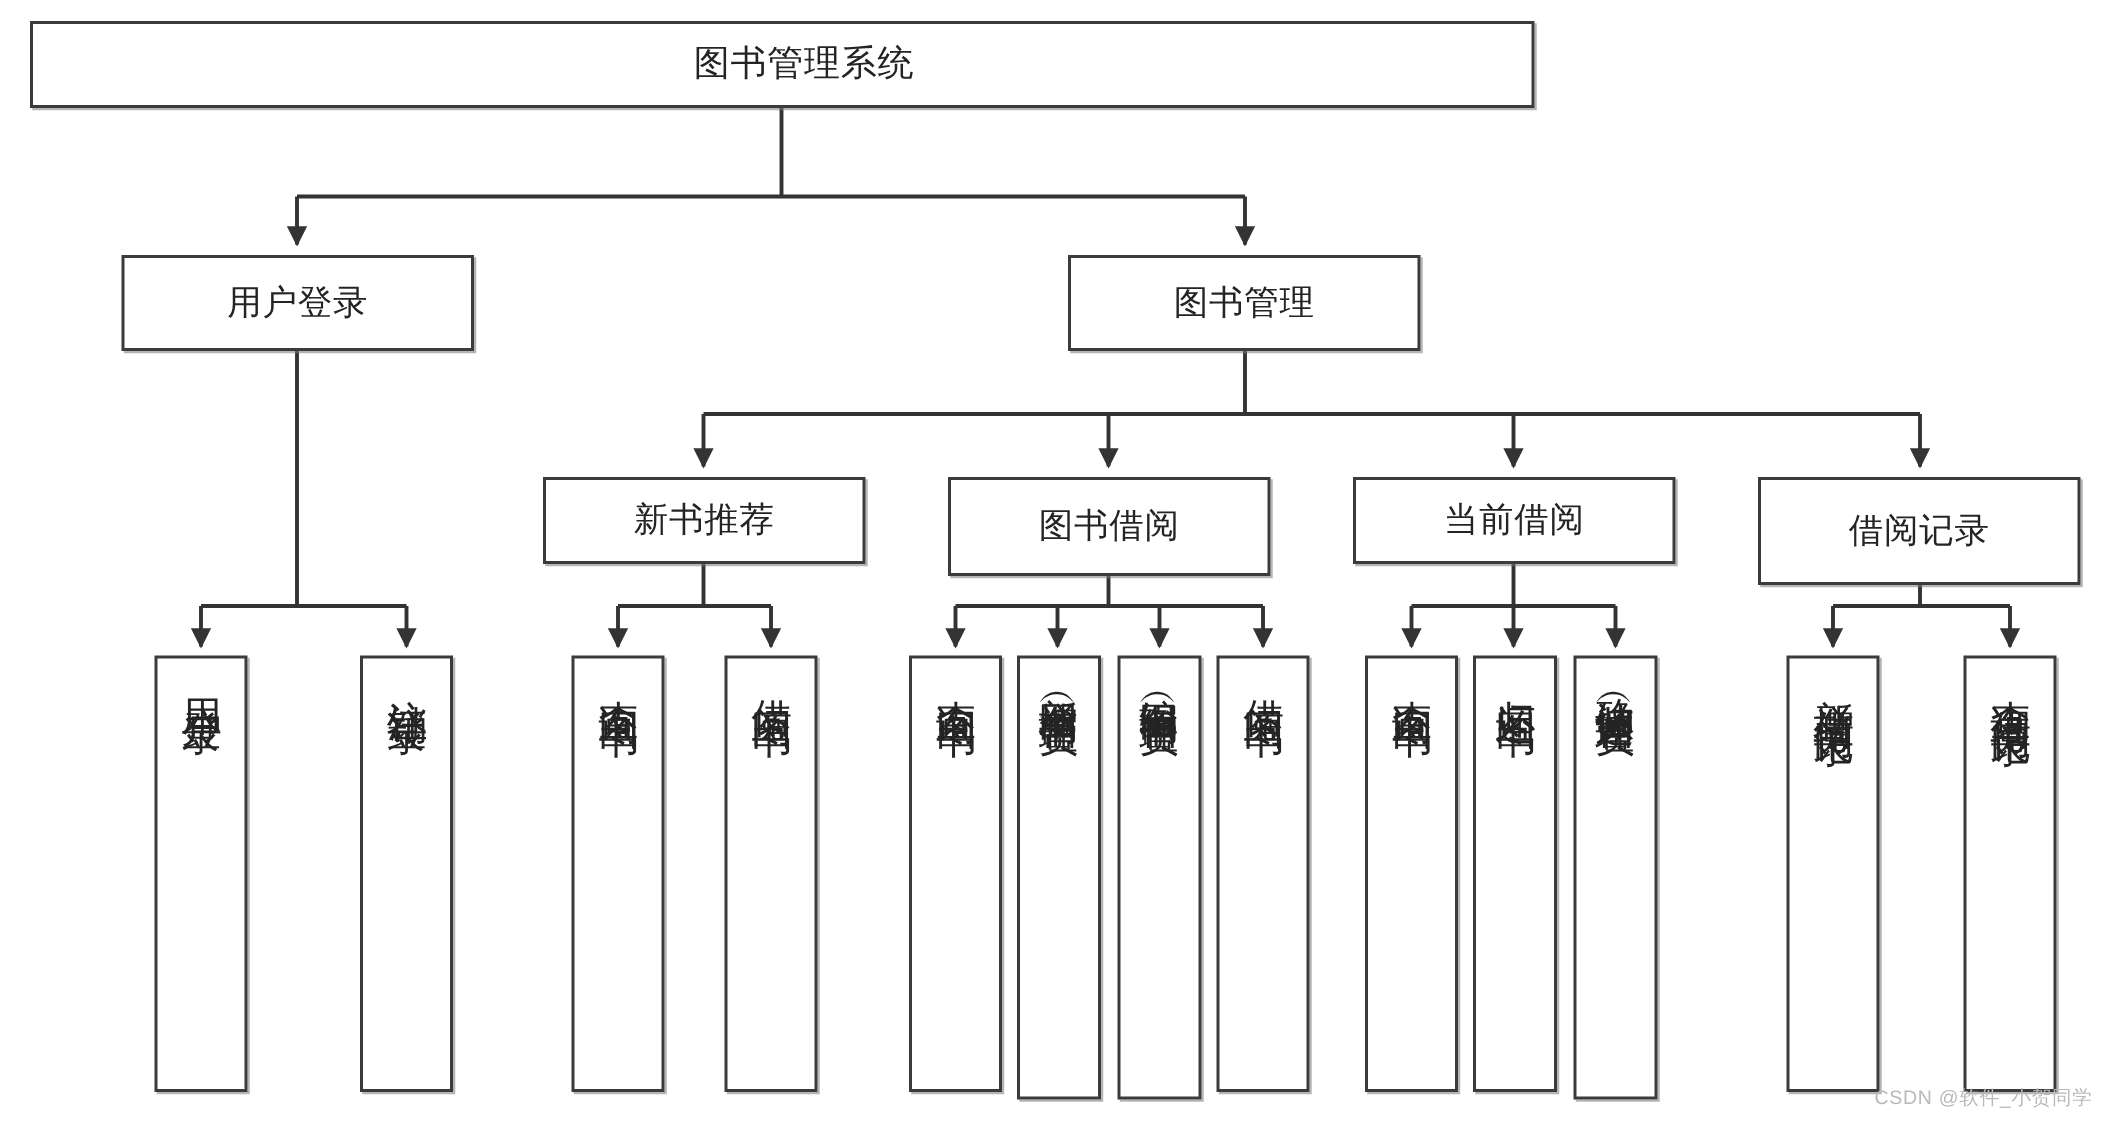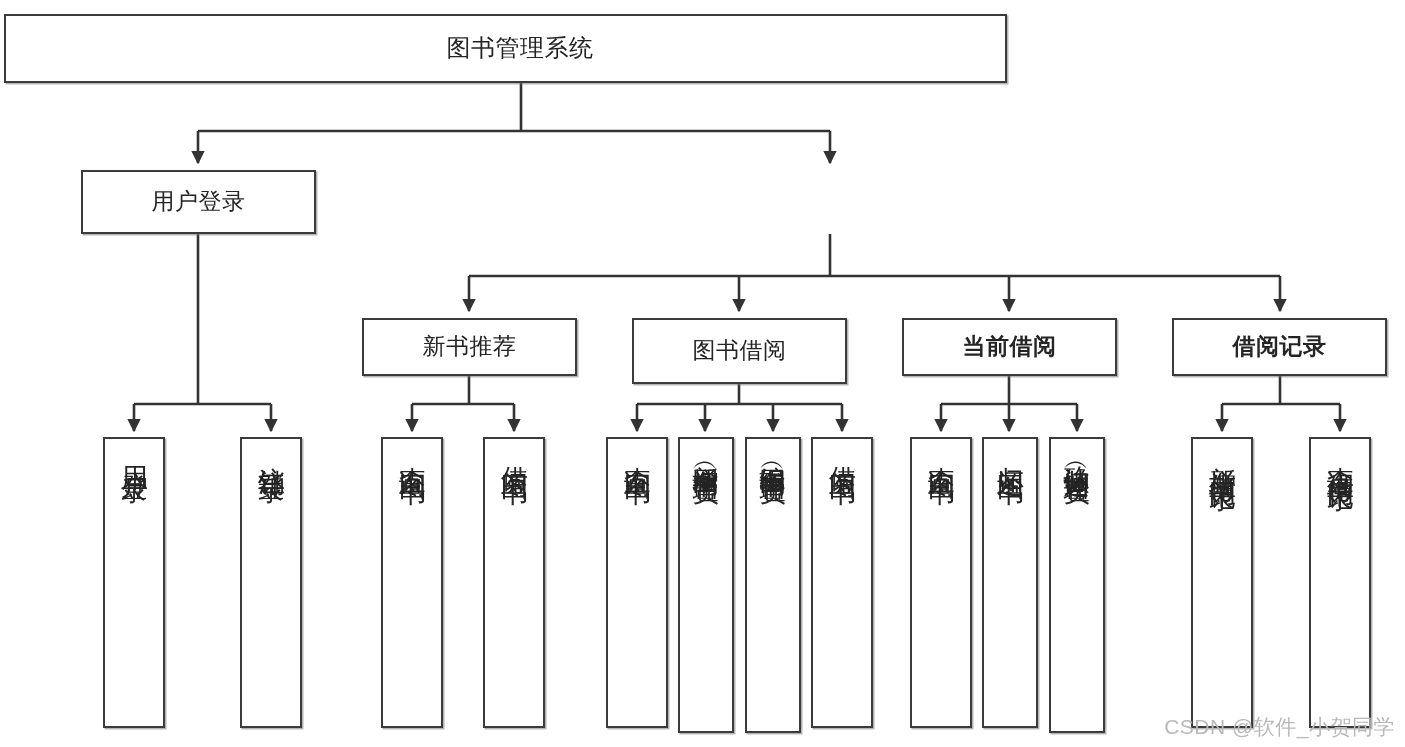--- a/index.html
+++ b/index.html
@@ -63,21 +63,21 @@
     color:#242424;
   }
   .node.vert.tall .lbl{
     font-size:26px;
     letter-spacing:2px;
   }
   .watermark{
     position:absolute;
     right:10px;
     bottom:6px;
-    font-size:21px;
+    font-size:13px;
     color:#b9b9b9;
     letter-spacing:0.5px;
     z-index:5;
     white-space:nowrap;
   }
 </style>
 </head>
 <body>
 
 <div id="stage">
@@ -125,38 +125,41 @@
       <path d="M 1009 404 L 1009 431" marker-end="url(#arrow)"></path>
       <path d="M 1077 404 L 1077 431" marker-end="url(#arrow)"></path>
 
       <path d="M 1280 376 L 1280 404"></path>
       <path d="M 1222 404 L 1340 404"></path>
       <path d="M 1222 404 L 1222 431" marker-end="url(#arrow)"></path>
       <path d="M 1340 404 L 1340 431" marker-end="url(#arrow)"></path>
     </g>
   </svg>
 
-  <div class="node horiz root" style="left:4px; top:14px; width:1003px; height:69px;padding-left:29px;">
+  <div class="node horiz root" style="left:20px; top:14px; width:1003px; height:58px;padding-left:29px;">
     <span class="lbl">图书管理系统</span>
   </div>
 
   <div class="node horiz" style="left:81px; top:170px; width:235px; height:64px;">
     <span class="lbl">用户登录</span>
   </div>
+  <div class="node horiz" style="left:712px; top:170px; width:235px; height:64px;">
+    <span class="lbl">图书管理</span>
+  </div>
 
   <div class="node horiz" style="left:362px; top:318px; width:215px; height:58px;justify-content:center;">
     <span class="lbl">新书推荐</span>
   </div>
   <div class="node horiz" style="left:632px; top:318px; width:215px; height:66px;">
     <span class="lbl">图书借阅</span>
   </div>
-  <div class="node horiz" style="left:902px; top:318px; width:215px; height:58px;font-weight:bold;">
+  <div class="node horiz" style="left:902px; top:318px; width:215px; height:58px;">
     <span class="lbl">当前借阅</span>
   </div>
-  <div class="node horiz" style="left:1172px; top:318px; width:215px; height:58px;font-weight:bold;">
+  <div class="node horiz" style="left:1172px; top:318px; width:215px; height:72px;">
     <span class="lbl">借阅记录</span>
   </div>
 
   <div class="node vert" style="left:103px; top:437px; width:62px; height:291px;">
     <span class="lbl">用户登录</span>
   </div>
   <div class="node vert" style="left:240px; top:437px; width:62px; height:291px;">
     <span class="lbl">注销登录</span>
   </div>
 

